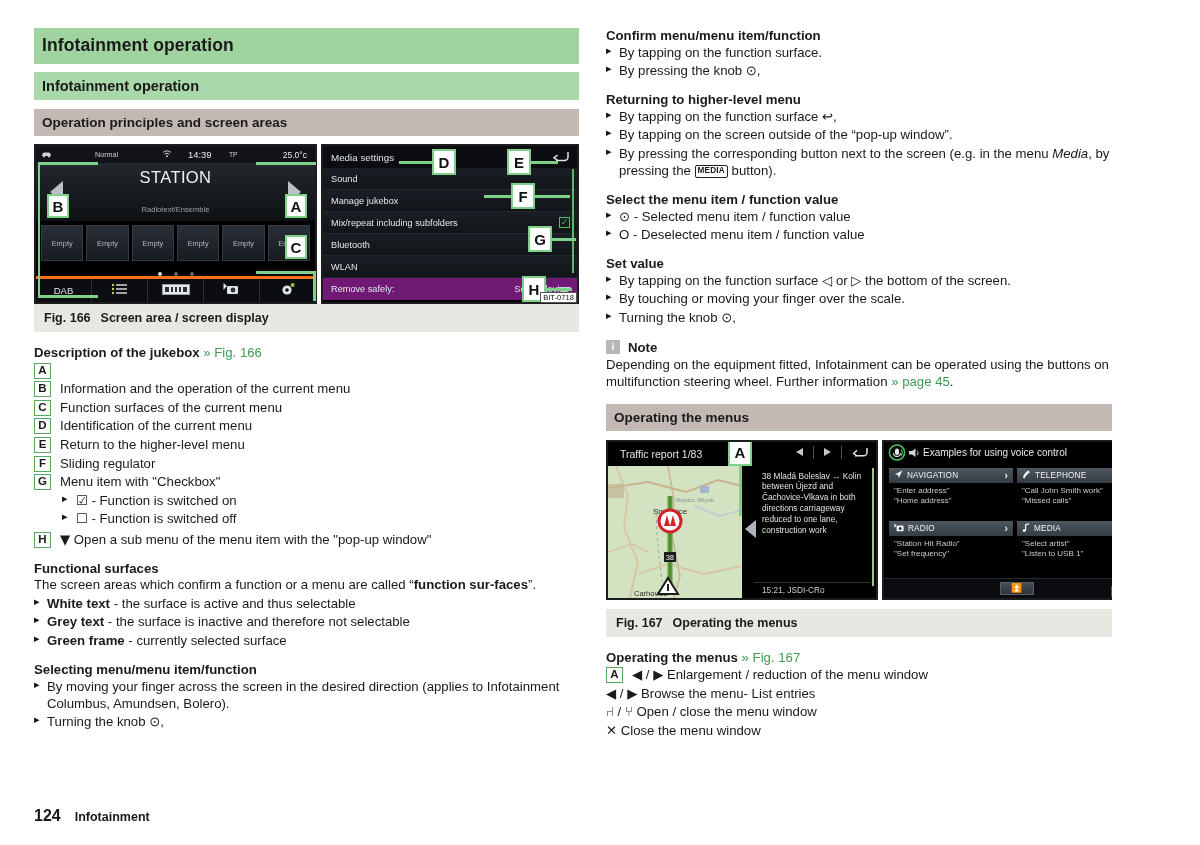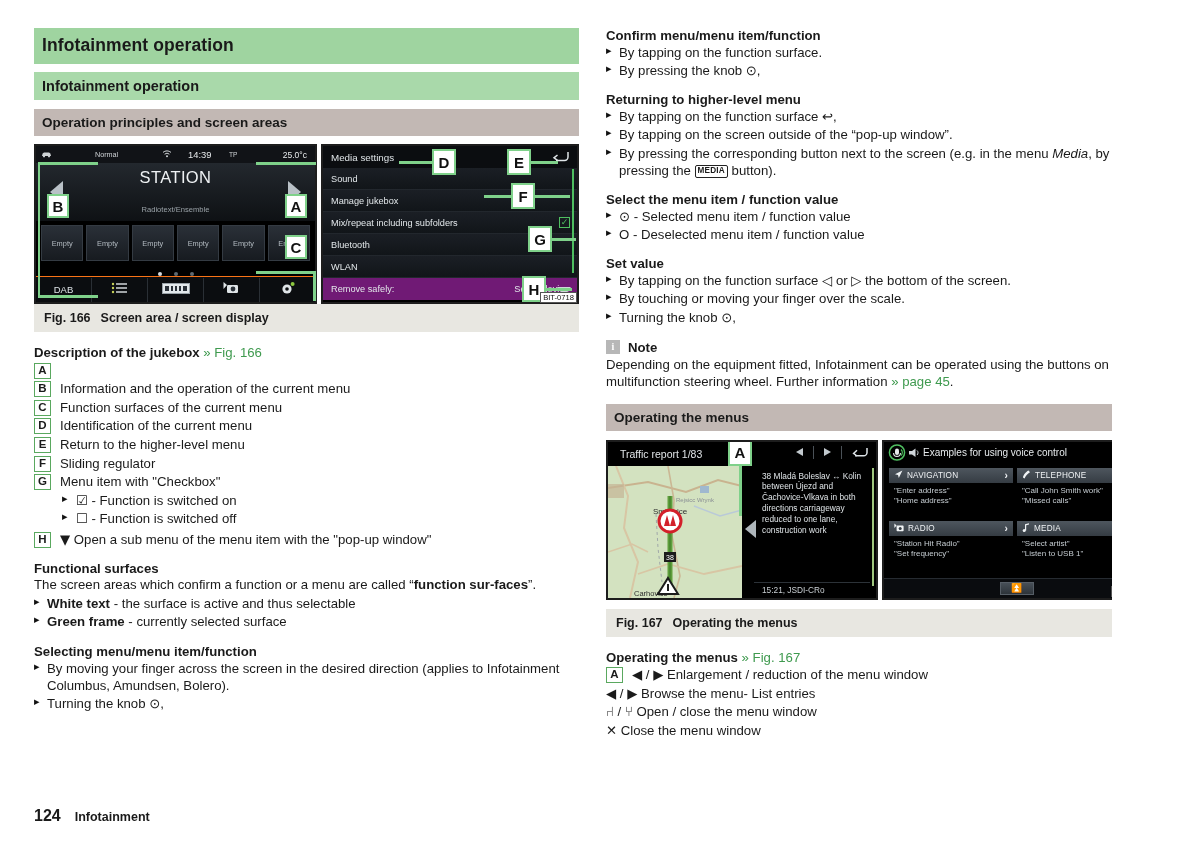--- a/index.html
+++ b/index.html
@@ -138,21 +138,21 @@
     border: 1px solid #343b43; display: flex;
     align-items: center; justify-content: center;
     color: #b3bbc1; font-size: 7.4px;
   }
   .dots { display: flex; justify-content: center; gap: 12px; margin-top: 11px; }
   .dot { width: 4px; height: 4px; border-radius: 50%; background: #5f6a72; }
   .dot.on { background: #d4dade; }
 
   .botbar {
     position: absolute; bottom: 0; left: 0; right: 0; height: 26px;
-    background: #0b0d10; border-top: 1px solid #f97316;
+    background: #0b0d10; border-top: 3px solid #f97316;
     display: flex; align-items: center;
   }
   .botcell {
     flex: 1; text-align: center; color: #dfe4e7; font-size: 9.5px;
     border-right: 1px solid #2a2f35; line-height: 24px; height: 24px;
   }
   .botcell:last-child { border-right: none; }
 
   
   .ms-head {
@@ -475,20 +475,21 @@
         <span>Open a sub menu of the menu item with the "pop-up window"</span>
       </div>
     </div>
 
     <div class="sec-title">Functional surfaces</div>
     <div class="para">
       <span>The screen areas which confirm a function or a menu are called “</span><span class="bold">function sur-</span><span class="bold">faces</span><span>”.</span>
     </div>
     <ul class="bullets">
       <li><span class="bold">White text</span><span> - the surface is active and thus selectable</span></li>
+      <li><span class="bold">Grey text</span><span> - the surface is inactive and therefore not selectable</span></li>
       <li><span class="bold">Green frame</span><span> - currently selected surface</span></li>
     </ul>
 
     <div class="sec-title">Selecting menu/menu item/function</div>
     <ul class="bullets">
       <li>By moving your finger across the screen in the desired direction (applies to Infotainment Columbus, Amundsen, Bolero).</li>
       <li>Turning the knob ⊙,</li>
     </ul>
   </div>
 

